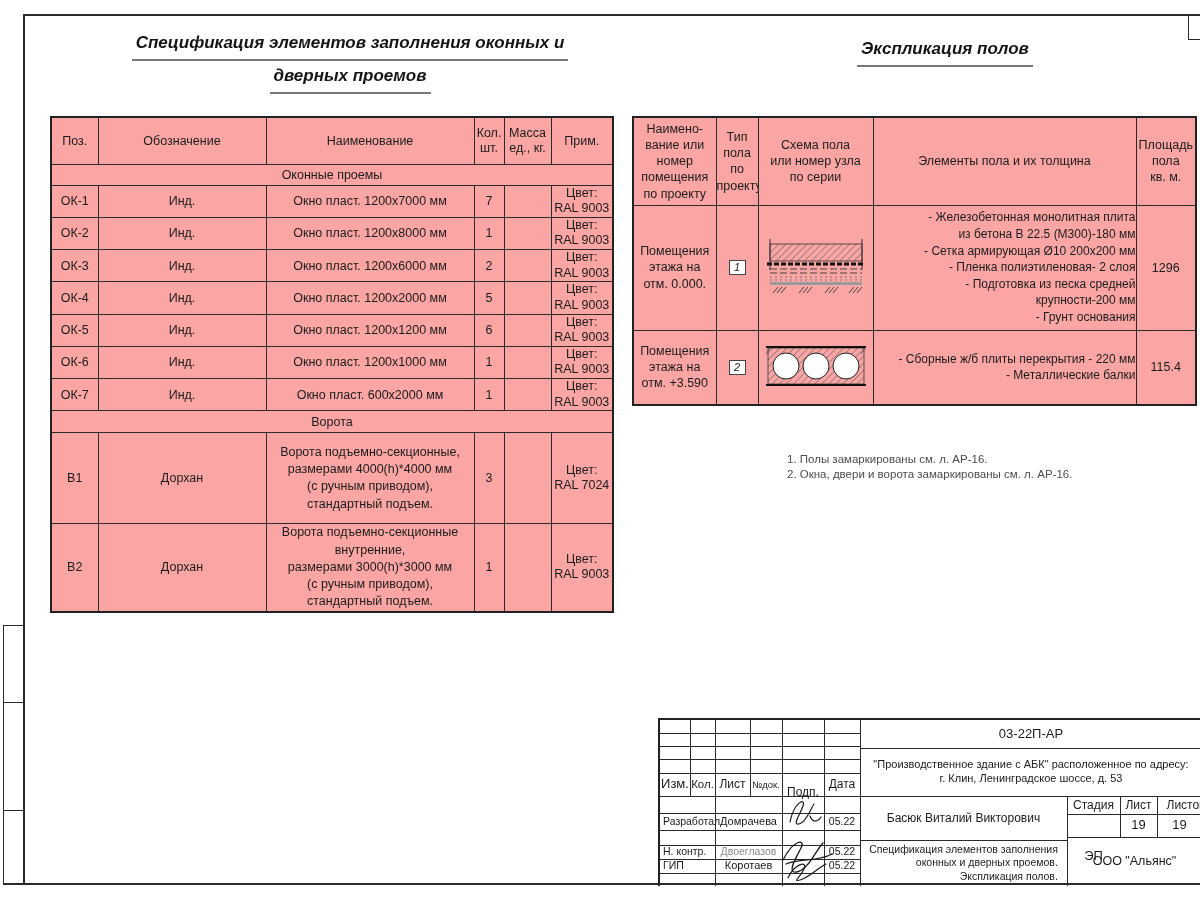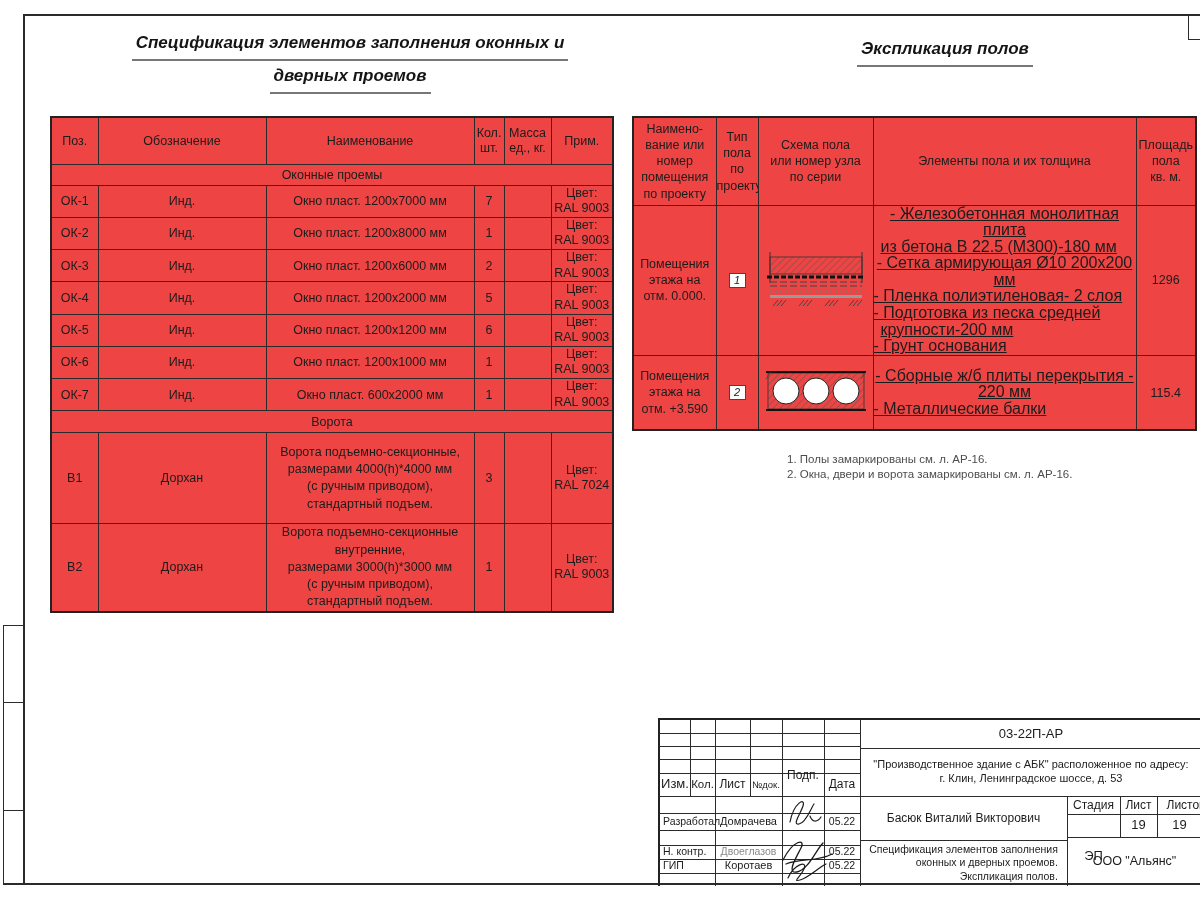--- a/index.html
+++ b/index.html
@@ -7,31 +7,31 @@
           font-family:"Liberation Sans",sans-serif;color:#1c1c1c;}
   .hl,.vl{position:absolute;background:#2b2b2b;}
   .hl{height:1px;} .vl{width:1px;}
   .abs{position:absolute;}
   .pre{white-space:pre-line;}
   
   .sheet-title{position:absolute;text-align:center;font-style:italic;font-weight:bold;
                font-size:17px;line-height:30px;color:#151515;}
   .sheet-title span{display:inline-block;border-bottom:2px solid #777;padding:0 4px 1px 4px;}
   
-  table.doc{border-collapse:collapse;table-layout:fixed;position:absolute;background:#ef4444;}
+  table.doc{border-collapse:collapse;table-layout:fixed;position:absolute;background:#fca5a5;}
   table.doc td,table.doc th{border:1px solid #2b2b2b;font-weight:normal;overflow:hidden;
       padding:0;vertical-align:middle;text-align:center;font-size:12.5px;color:#1c1c1c;}
   table.doc{border:2px solid #222;}
   .small{font-size:11px;line-height:1.2;}
   .note-cell{font-size:11px;line-height:1.25;text-align:left;padding-left:5px;}
   .name-left{text-align:left;padding:3px 4px 3px 9px;line-height:1.38;font-size:12.5px;}
   .room-cell{font-size:11px;line-height:1.3;text-align:left;padding-left:5px;}
   .flr-hdr{font-size:11.5px;line-height:1.3;}
   .elements-cell{text-align:left;padding:5px 7px 4px 7px;vertical-align:middle;}
-  .el-line{display:flex;justify-content:flex-start;font-size:16px;line-height:16.6px;text-decoration:underline;}
+  .el-line{display:flex;justify-content:flex-end;font-size:12px;line-height:16.6px;}
   .el-line .ind{padding-left:7px;}
   .el-val{white-space:nowrap;}
   .area-val{color:#6f6f6f;font-size:12.5px;}
   .type-box{display:inline-block;border:1px solid #444;font-style:italic;font-size:11px;
             line-height:13px;min-width:9px;padding:0 3px;background:#fff;}
   
   .notes{position:absolute;font-size:11.5px;color:#4d4d4d;line-height:15px;}
   
   #tblock{position:absolute;left:658px;top:718px;width:542px;height:166px;
           border-left:2px solid #222;border-top:2px solid #222;overflow:hidden;}
@@ -330,21 +330,21 @@
     <div class="hl" style="left:0;top:139px;width:200px;"></div>
     <div class="hl" style="left:0;top:153px;width:200px;"></div>
     <div class="hl" style="left:407px;top:94px;width:135px;"></div>
     <div class="hl" style="left:407px;top:117px;width:135px;"></div>
     <div class="hl" style="left:200px;top:120px;width:207px;"></div>
 
     <div class="tbx" style="left:0;top:53px;width:30px;height:23px;font-size:13px;">Изм.</div>
     <div class="tbx" style="left:30px;top:53px;width:25px;height:23px;font-size:11.5px;">Кол.</div>
     <div class="tbx" style="left:55px;top:53px;width:35px;height:23px;font-size:12px;">Лист</div>
     <div class="tbx" style="left:90px;top:53px;width:32px;height:23px;font-size:9.5px;">№док.</div>
-    <div class="tbx" style="left:122px;top:44px;width:42px;height:23px;font-size:12px;">Подп.</div>
+    <div class="tbx" style="left:122px;top:61px;width:42px;height:23px;font-size:12px;">Подп.</div>
     <div class="tbx" style="left:164px;top:53px;width:36px;height:23px;font-size:12px;">Дата</div>
 
     <div class="tbx" style="left:200px;top:0;width:342px;height:28px;font-size:13px;">03-22П-АР</div>
     <div class="tbx" style="left:200px;top:29px;width:342px;height:46px;flex-direction:column;">
       <span>"Производственное здание с АБК" расположенное по адресу:</span>
       <span>г. Клин, Ленинградское шоссе, д. 53</span>
     </div>
 
     <div class="tbx l" style="left:3px;top:93px;width:52px;height:17px;font-size:10.5px;">Разработал</div>
     <div class="tbx" style="left:55px;top:93px;width:67px;height:17px;">Домрачева</div>

